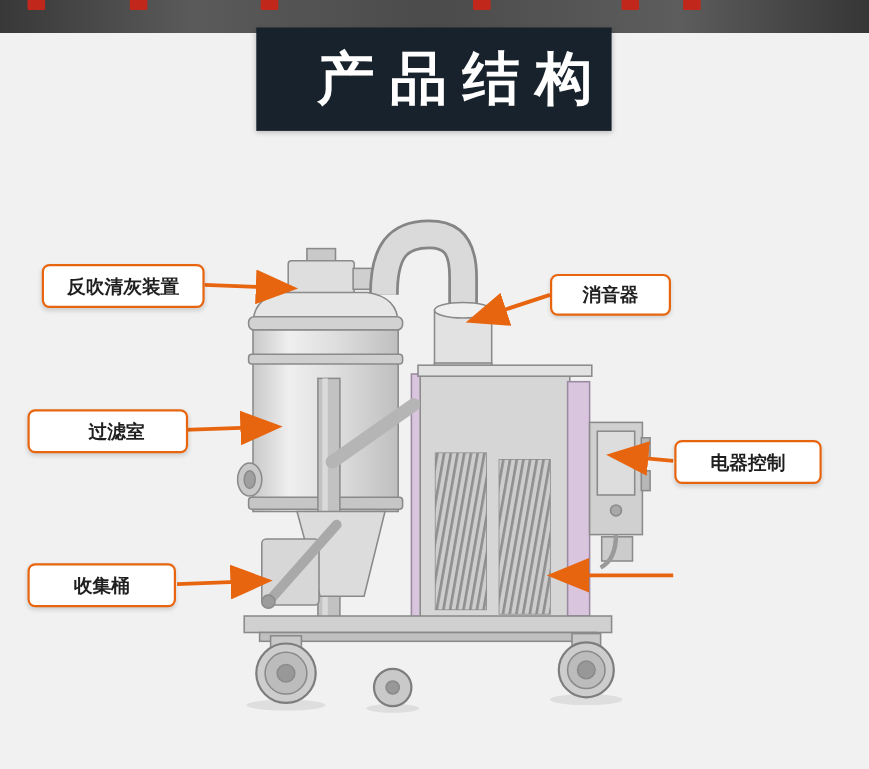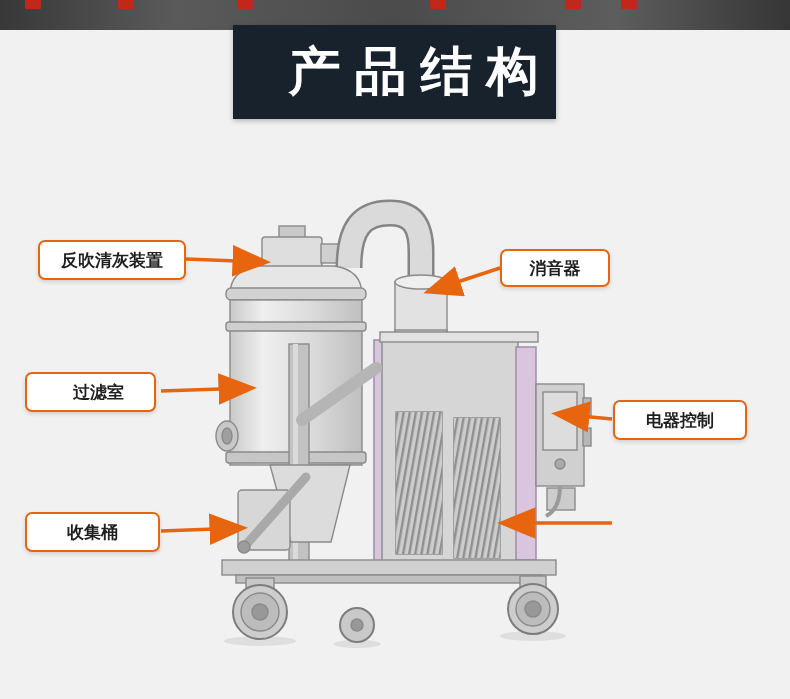--- a/index.html
+++ b/index.html
@@ -29,21 +29,21 @@
   .callout {
     position:absolute; z-index:3;
     background:#ffffff; border:2px solid #e8650f; border-radius:7px;
     display:flex; align-items:center; justify-content:center;
     font-size:17px; font-weight:bold; color:#1f1f1f;
     box-shadow:0 2px 4px rgba(0,0,0,0.14);
     white-space:nowrap;
   }
   .c-backblow  { left:38px;  top:240px; width:148px; height:40px; }
   .c-muffler   { left:500px; top:249px; width:110px; height:38px; }
-  .c-filter    { left:25px;  top:372px; width:131px; height:40px;padding-left:16px; }
+  .c-filter    { left:25px;  top:372px; width:146px; height:40px;padding-left:16px; }
   .c-electric  { left:613px; top:400px; width:134px; height:40px; }
   .c-bucket    { left:25px;  top:512px; width:135px; height:40px; }
   .c-mainunit  { left:613px; top:504px; width:134px; height:40px; }
 </style>
 </head>
 <body>
 
 <div class="page">
 
   <div class="top-strip">

